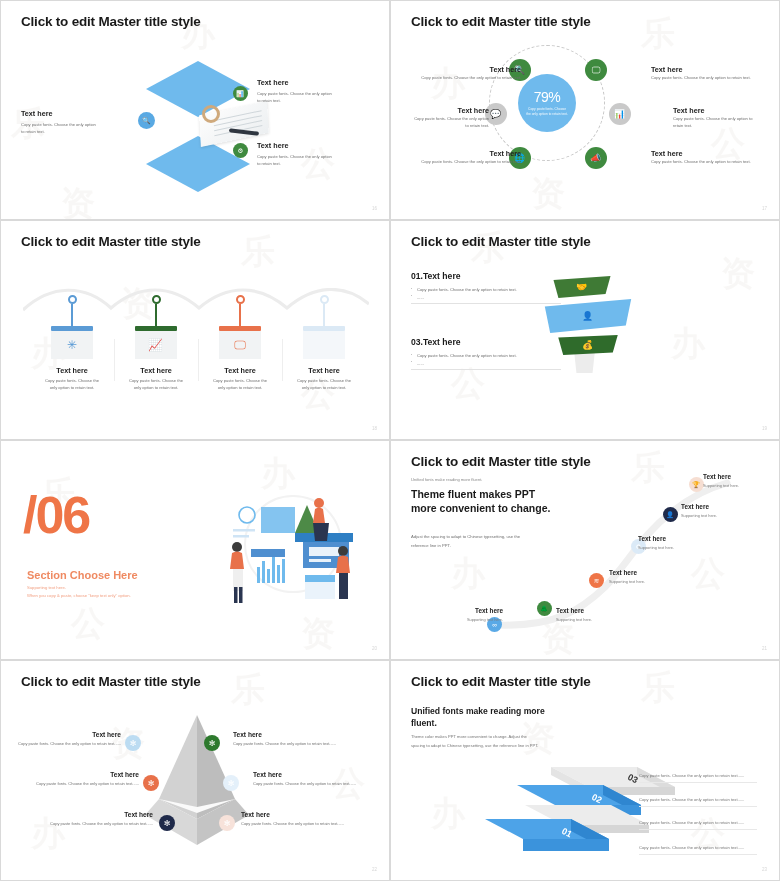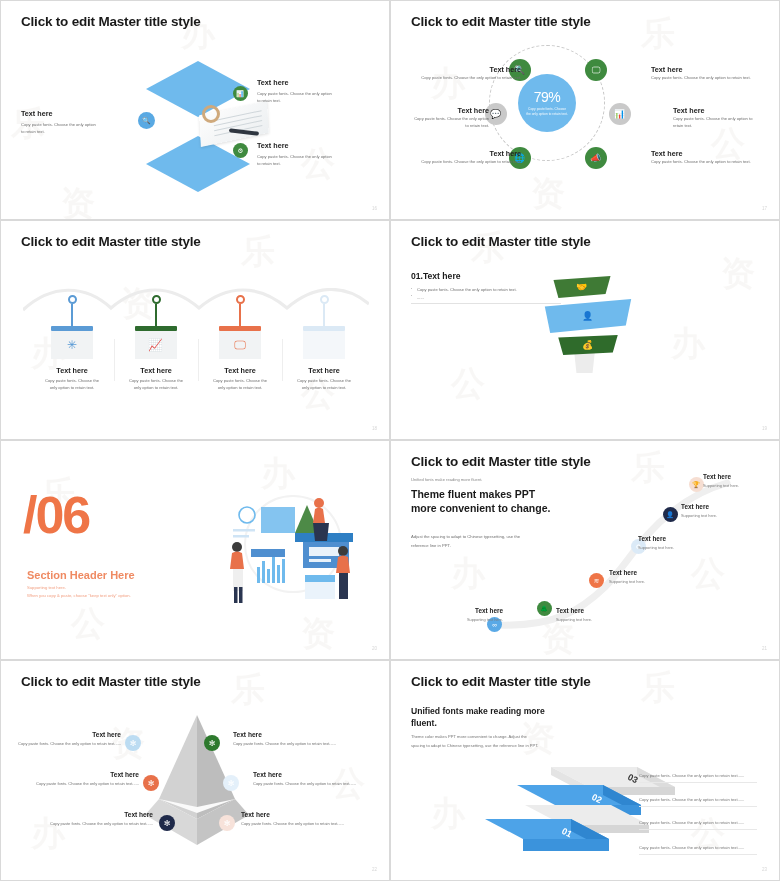--- a/index.html
+++ b/index.html
@@ -314,32 +314,40 @@
          clip-path:polygon(2% 12%,98% 0,90% 88%,10% 100%);">💰</div>
 
     <div style="position:absolute;left:20px;top:50px;width:150px;">
       <div class="s4-h">01.Text here</div>
       <div style="margin-top:5px;">
         <div class="s4-li">Copy paste fonts. Choose the only option to retain text.</div>
         <div class="s4-li">......</div>
       </div>
       <div class="s4-rule"></div>
     </div>
+    <div style="position:absolute;left:20px;top:116px;width:150px;">
+      <div class="s4-h">03.Text here</div>
+      <div style="margin-top:5px;">
+        <div class="s4-li">Copy paste fonts. Choose the only option to retain text.</div>
+        <div class="s4-li">......</div>
+      </div>
+      <div class="s4-rule"></div>
+    </div>
     <div class="pg">19</div>
   </div>
 
   <div class="slide">
     <div class="wm">
       <span style="left:40px;top:30px;">乐</span>
         <span style="left:260px;top:10px;">办</span>
       <span style="left:70px;top:160px;">公</span>
         <span style="left:300px;top:170px;">资</span>
     </div>
     <div class="s5-num">/06</div>
-    <div class="s5-head">Section Header Here</div>
+    <div class="s5-head">Section Choose Here</div>
     <div class="s5-s1">Supporting text here.</div>
     <div class="s5-s2">When you copy &amp; paste, choose "keep text only" option.</div>
 
     <svg class="s5-art" viewBox="0 0 140 120">
       <circle cx="70" cy="55" r="48" fill="none" stroke="#f2f2f2" stroke-width="2"></circle>
       <rect x="38" y="18" width="34" height="26" fill="#6fbaed" opacity=".85"></rect>
       <circle cx="24" cy="26" r="8" fill="none" stroke="#6fbaed" stroke-width="1.6"></circle>
       <rect x="10" y="40" width="22" height="2.5" fill="#cfe4f5"></rect>
       <rect x="10" y="46" width="16" height="2.5" fill="#cfe4f5"></rect>
       <path d="M72 44 L84 16 L96 44 Z" fill="#4d8a47"></path>

